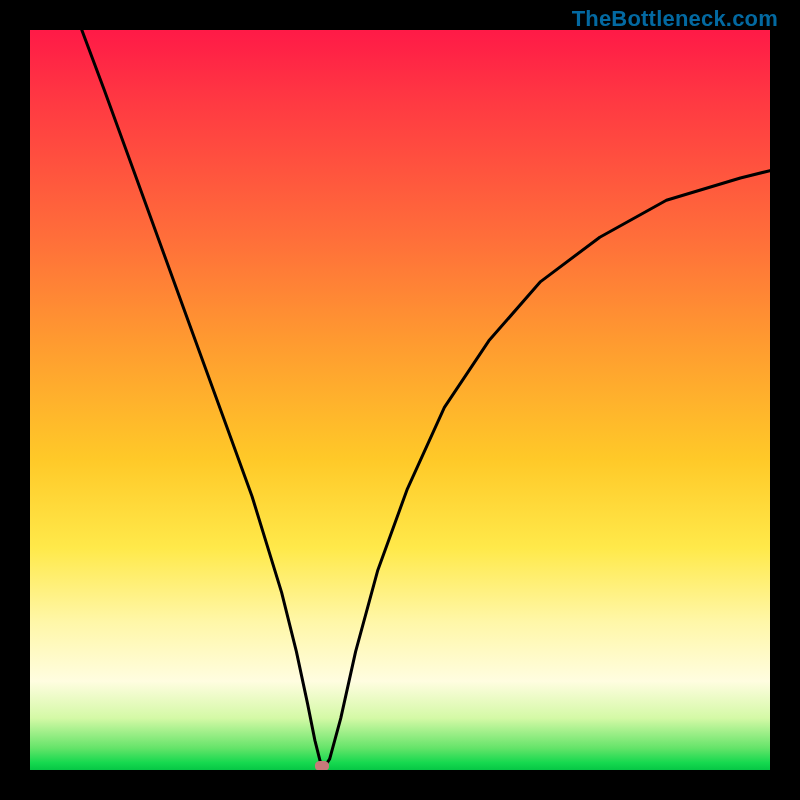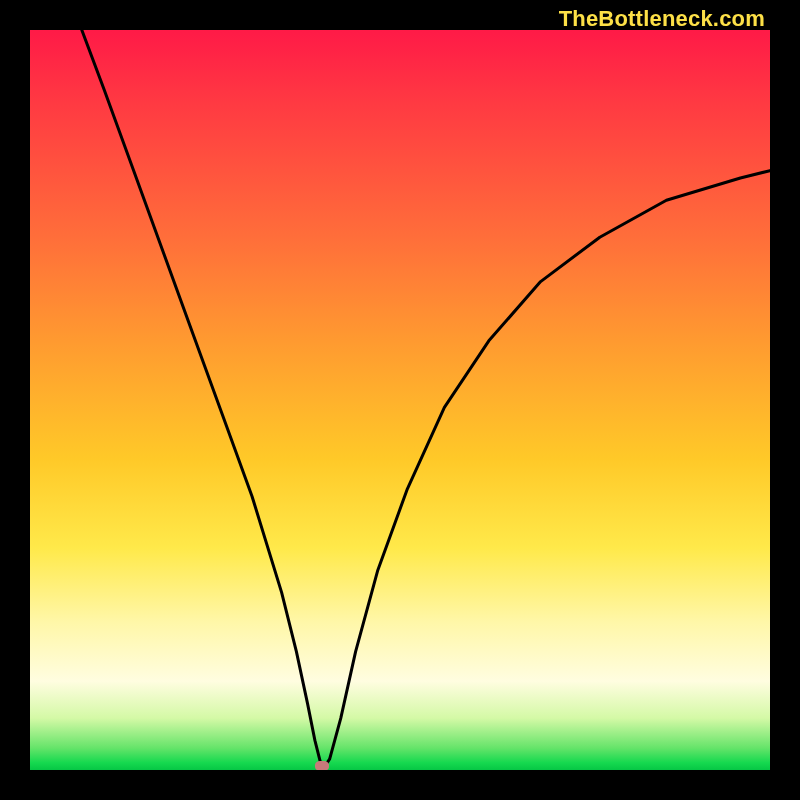--- a/index.html
+++ b/index.html
@@ -12,22 +12,22 @@
   }
   .frame {
     position: relative;
     width: 800px;
     height: 800px;
     background: #000;
   }
   .watermark {
     position: absolute;
     top: 6px;
-    right: 35px;
-    color: #fde047;
+    right: 22px;
+    color: #0369a1;
     font-size: 22px;
     font-weight: 600;
     z-index: 10;
     letter-spacing: 0.2px;
   }
   .plot-area {
     position: absolute;
     left: 30px;
     top: 30px;
     width: 740px;

